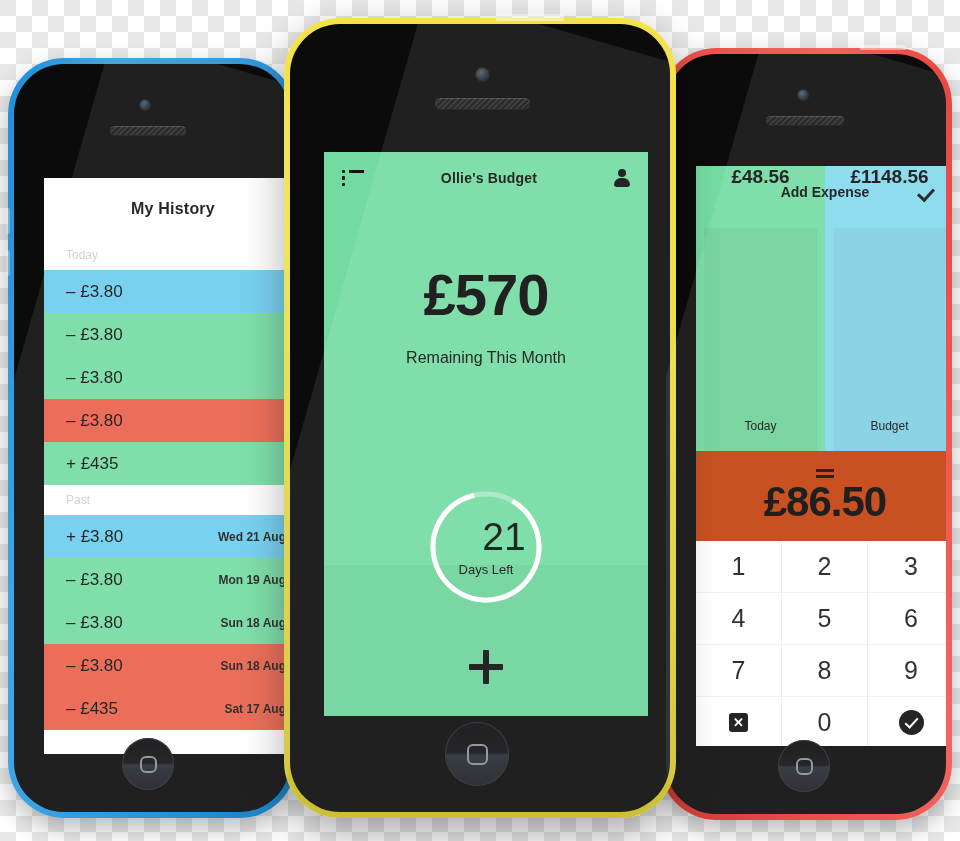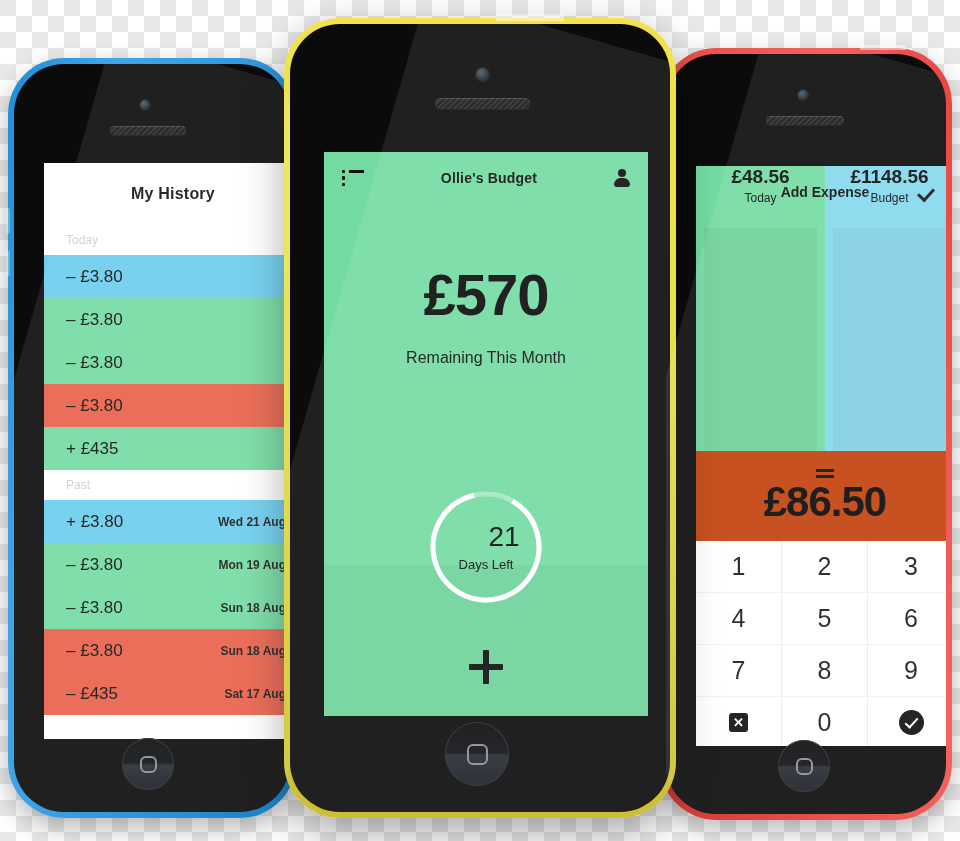--- a/index.html
+++ b/index.html
@@ -77,21 +77,21 @@
     position: absolute;
     overflow: hidden;
     background: #fff;
   }
 
   
   .sidebtn { position: absolute; border-radius: 3px; background: rgba(255,255,255,.28); }
   .topbtn  { position: absolute; border-radius: 3px 3px 0 0; background: rgba(255,255,255,.45); }
 
   
-  .left .screen { left: 30px; top: 99px; width: 258px; height: 576px; }
+  .left .screen { left: 30px; top: 114px; width: 258px; height: 576px; }
 
   .hist-title {
     height: 62px;
     display: flex; align-items: center; justify-content: center;
     font-size: 16px; font-weight: bold; color: #141414; letter-spacing: .2px;
   }
   .hist-sect {
     height: 30px;
     display: flex; align-items: center;
     padding-left: 22px;
@@ -147,38 +147,38 @@
     left: 50%; top: 336px;
     transform: translateX(-50%);
     width: 118px; height: 118px;
     z-index: 5;
   }
   .ring-wrap svg { display: block; }
   .ring-txt {
     position: absolute; inset: 0;
     display: flex; flex-direction: column; align-items: center; justify-content: center;
   }
-  .ring-num { font-size: 28px; color: #111; line-height: 1; margin-left: 36px; }
+  .ring-num { font-size: 39px; color: #111; line-height: 1; margin-left: 36px; }
   .ring-lbl { font-size: 13px; color: #111; margin-top: 6px; }
 
   .plus-btn {
     position: absolute; left: 50%; bottom: 32px; transform: translateX(-50%);
     width: 34px; height: 34px; z-index: 6;
   }
   .plus-btn::before, .plus-btn::after {
     content: ""; position: absolute; background: #111; border-radius: 1px;
   }
   .plus-btn::before { left: 0; top: 14px; width: 34px; height: 6px; }
   .plus-btn::after  { top: 0; left: 14px; height: 34px; width: 6px; }
 
   
   .right .screen { left: 30px; top: 112px; width: 258px; height: 580px; }
 
   .ae-top { height: 285px; display: flex; position: relative; }
-  .ae-half { flex: 1; position: relative; display: flex; flex-direction: column; align-items: center; justify-content: flex-start; padding-bottom: 18px; }
+  .ae-half { flex: 1; position: relative; display: flex; flex-direction: column; align-items: center; justify-content: space-between; padding-bottom: 18px; }
   .ae-half.green { background: #73dba1; }
   .ae-half.blue  { background: #86d9ee; }
   .ae-half .box {
     position: absolute; left: 8px; right: 8px; bottom: 0; top: 62px;
     background: rgba(0,0,0,.045);
   }
   .ae-val { font-size: 19px; font-weight: bold; color: #111; position: relative; }
   .ae-lbl { font-size: 12px; color: #111; margin-top: 3px; position: relative; }
 
   .ae-header {

